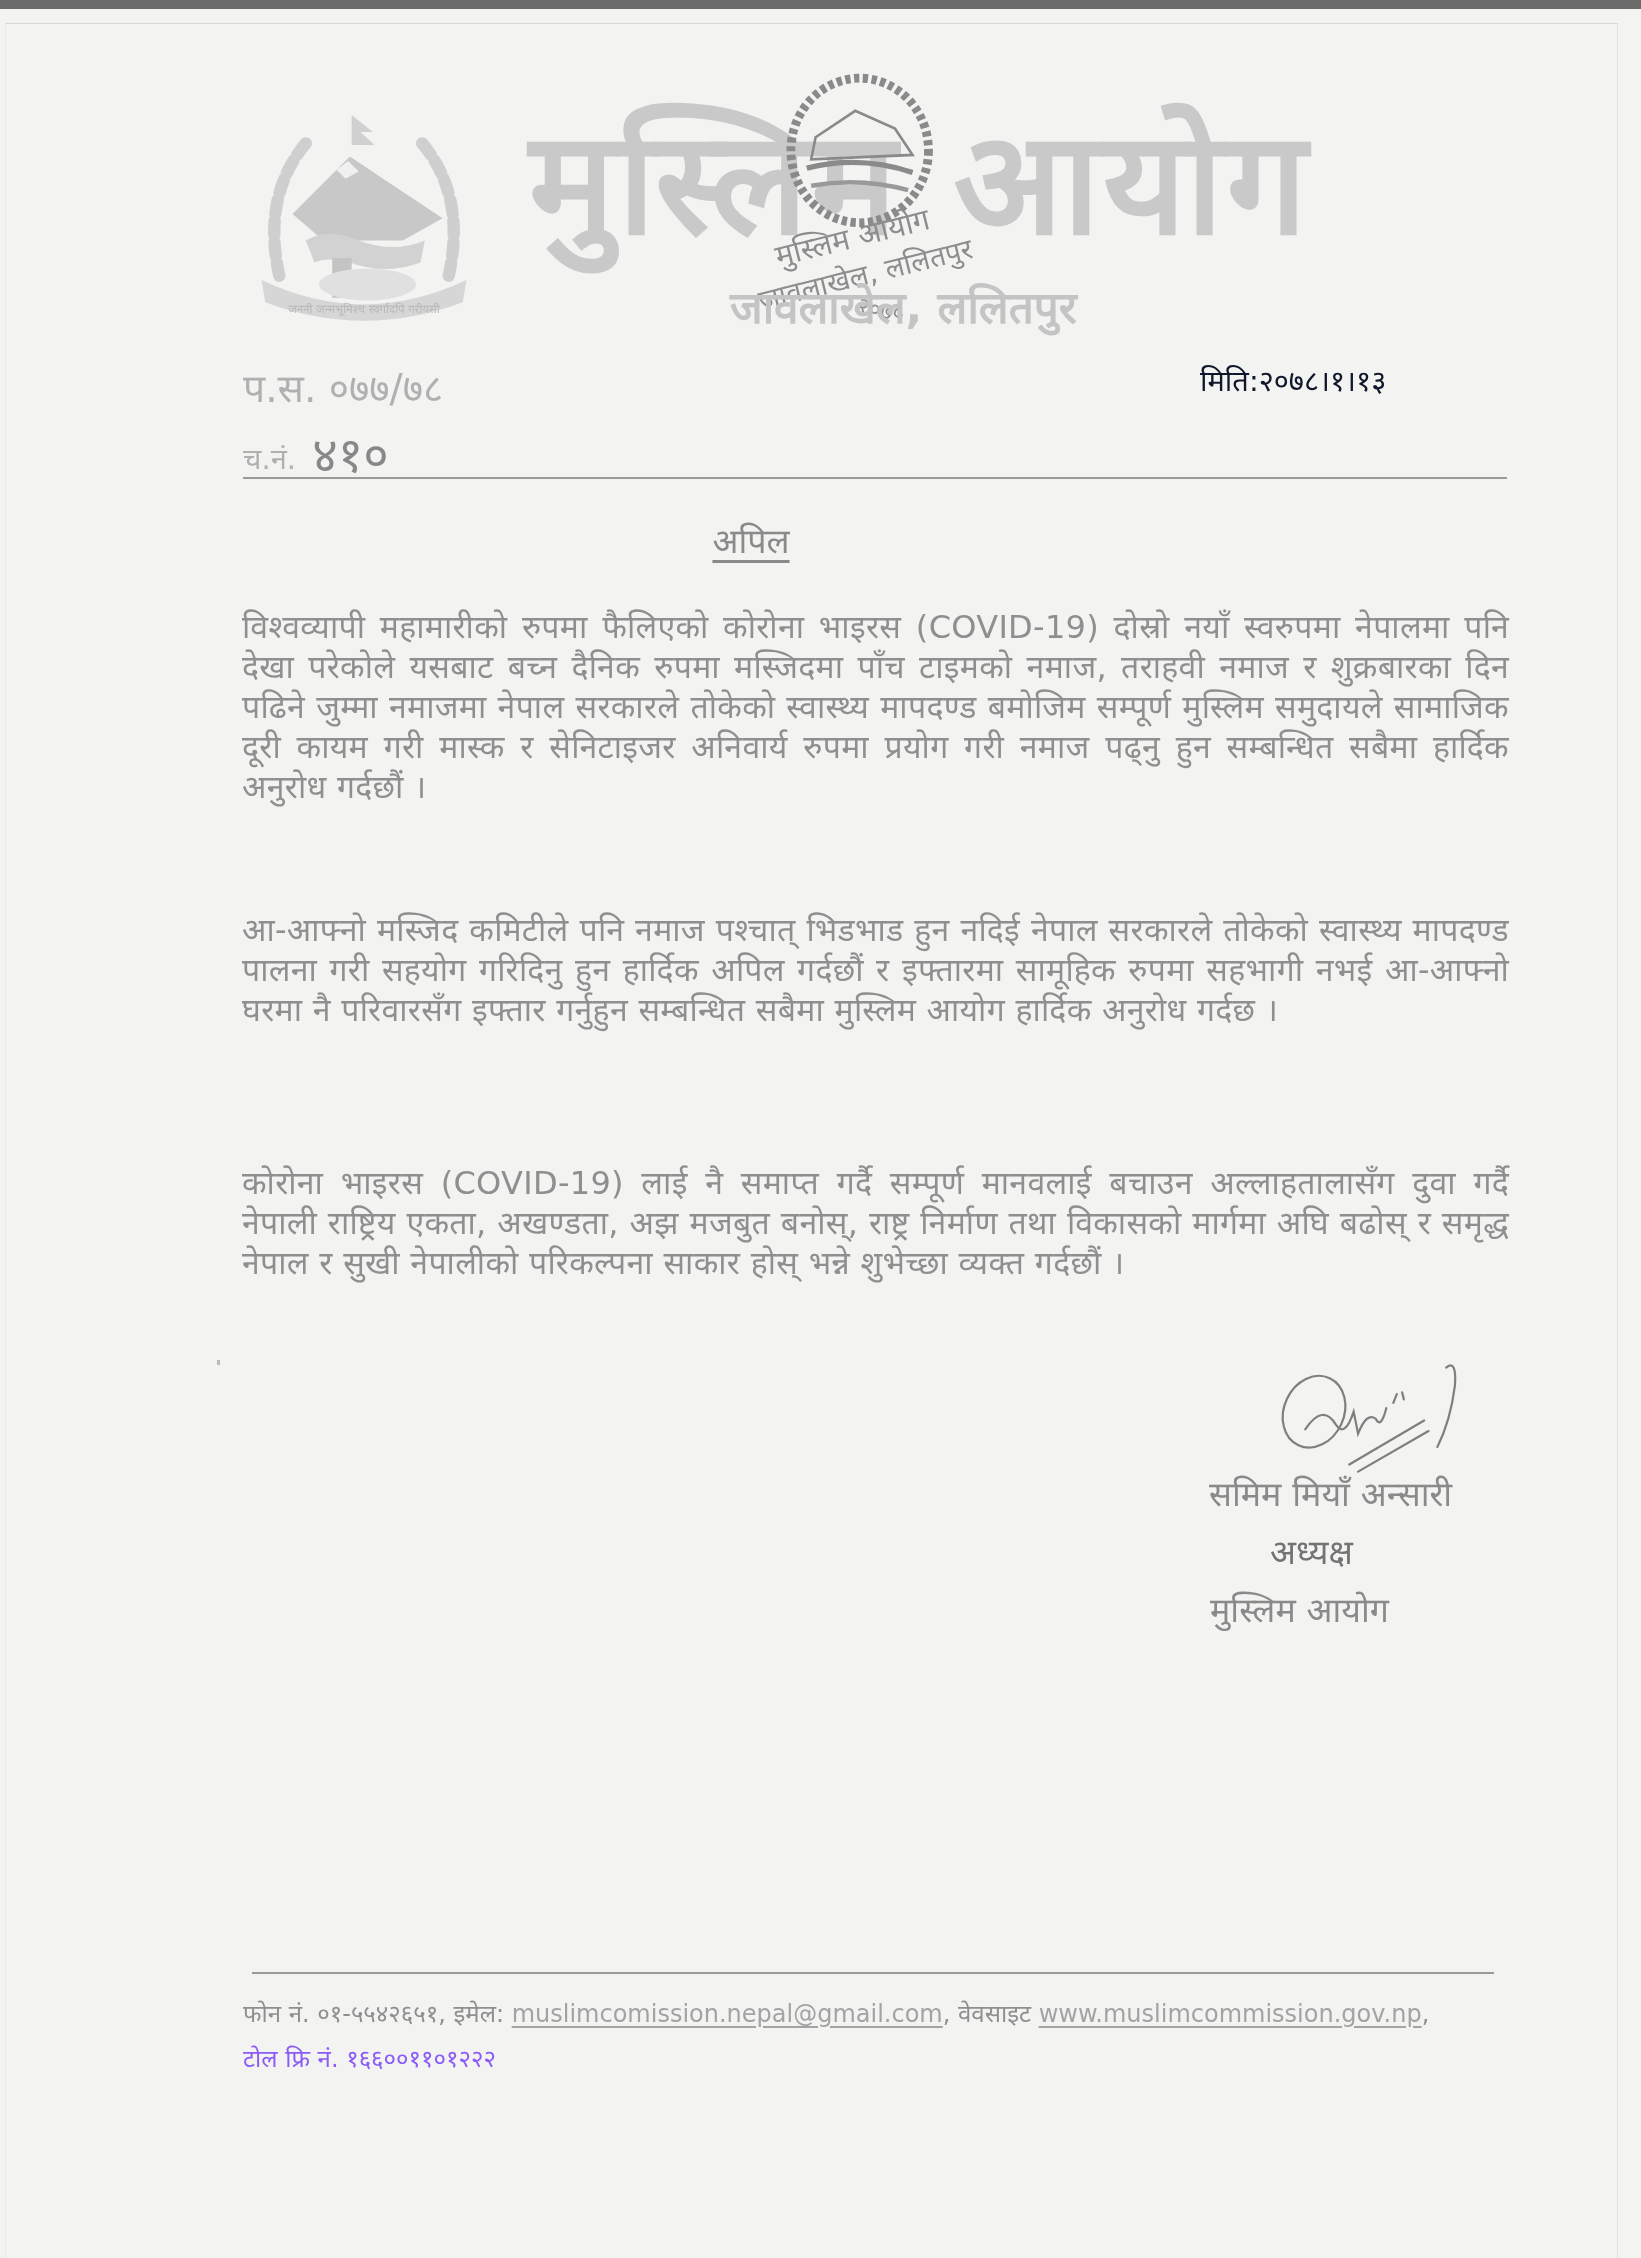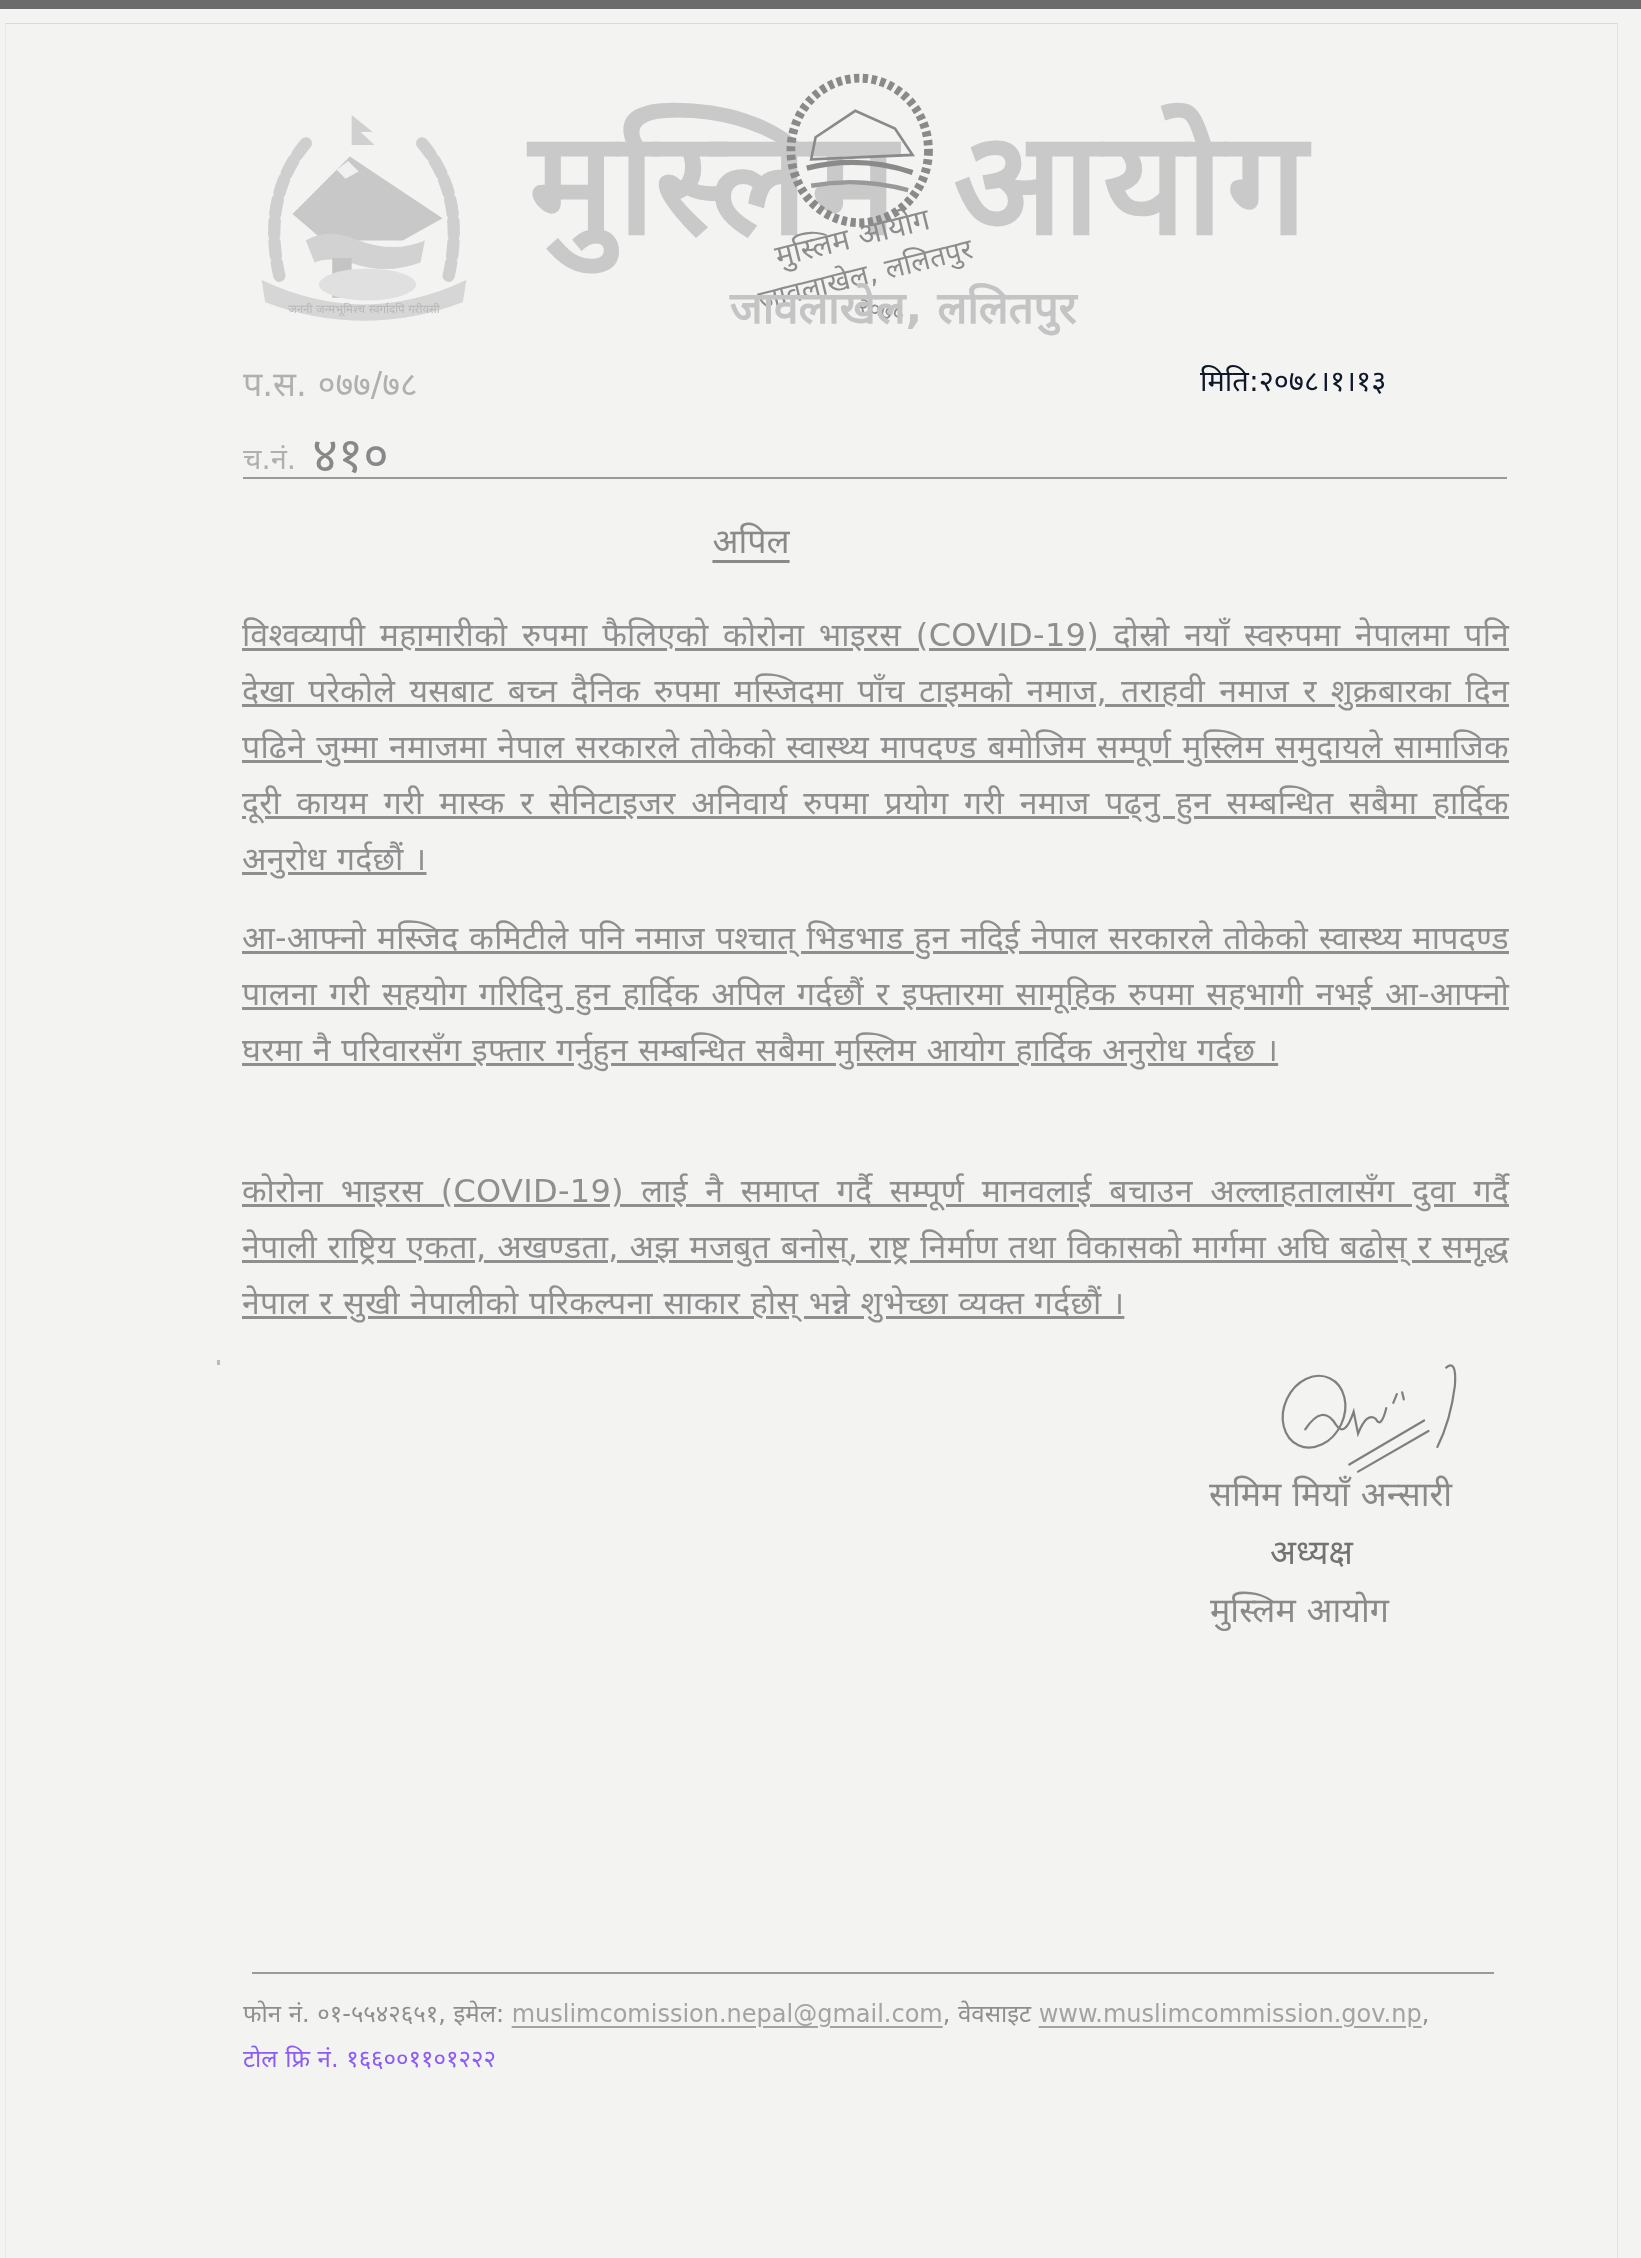--- a/index.html
+++ b/index.html
@@ -21,36 +21,36 @@
   .header-title {
     left: 529px; top: 104px; width: 820px; height: 159px;
     font-size: 143px; font-weight: bold; color: #c9c9c9; letter-spacing: 3.5px;
     line-height: 159px; white-space: nowrap;
   }
   .stamp { left: 723px; top: 71px; width: 291px; height: 256px; }
   .header-subtitle {
     left: 730px; top: 281px; font-size: 44px; font-weight: bold; color: #c4c4c4; white-space: nowrap; line-height: 53px;
   }
 
-  .ref { left: 243px; top: 360px; font-size: 34px; color: #b0b0b0; white-space: nowrap; }
+  .ref { left: 243px; top: 360px; font-size: 39px; color: #b0b0b0; white-space: nowrap; }
   .chalani { left: 243px; top: 420px; font-size: 29px; color: #b0b0b0; white-space: nowrap; }
   .chalani-hand { font-family: "DejaVu Serif", serif; font-size: 49px; color: #888; margin-left: 7px; vertical-align: -3.5px; }
   .date { left: 1200px; top: 360px; font-size: 29px; color: #0f172a; white-space: nowrap; }
 
   .divider { left: 243px; top: 477px; width: 1264px; height: 1.8px; background: #9a9a9a; }
 
   .subject {
   left: 0; width: 1502px; top: 517px; text-align: center;
   font-size: 34px; color: #8a8a8a; text-decoration: underline; text-underline-offset: 7px;
   }
 
   .para {
     left: 242px; width: 1267px;
-    font-size: 32px; line-height: 56px; color: #8f8f8f;
-    text-align: justify; text-align-last: left; letter-spacing: 0.3px; text-decoration: underline;
+    font-size: 32px; line-height: 40px; color: #8f8f8f;
+    text-align: justify; text-align-last: left; letter-spacing: 0.3px;
   }
   .p1 { top: 607px; }
   .p2 { top: 910px; }
   .p3 { top: 1163px; }
 
   .signature { left: 1270px; top: 1350px; width: 229px; height: 141px; }
   .signer-name { left: 1209px; top: 1470px; font-size: 34px; color: #8a8a8a; white-space: nowrap; }
   .signer-title { left: 1270px; top: 1528px; font-size: 34px; color: #737373; white-space: nowrap; }
   .signer-org { left: 1210px; top: 1586px; font-size: 34px; color: #8a8a8a; white-space: nowrap; }
 

